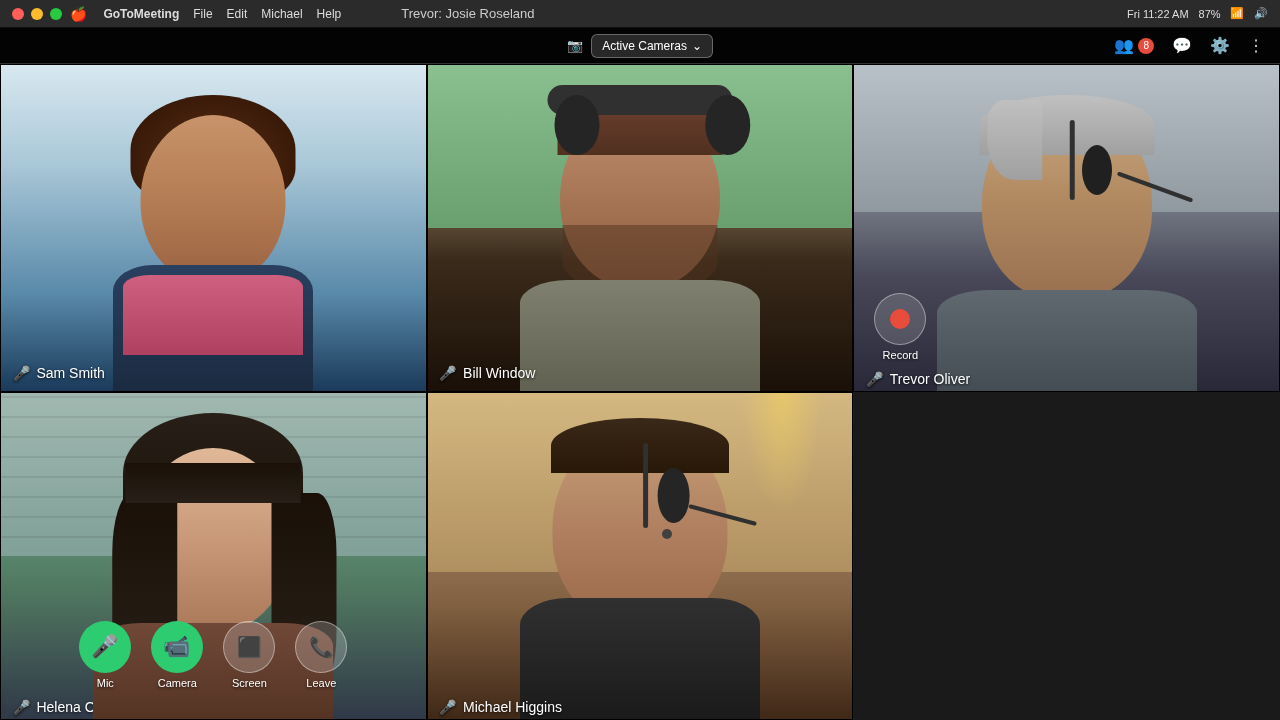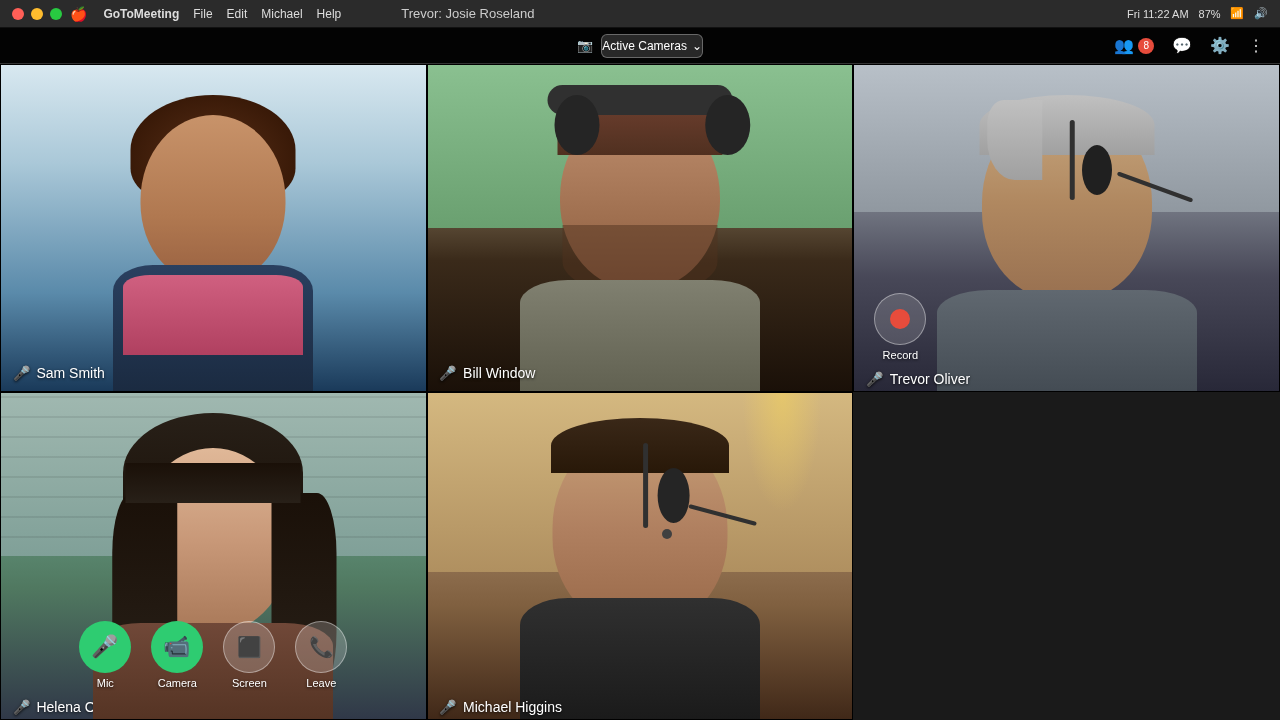--- a/index.html
+++ b/index.html
@@ -111,21 +111,21 @@
       height: 16px;
       font-size: 10px;
       display: flex;
       align-items: center;
       justify-content: center;
     }
     .active-cameras-btn {
       background: rgba(255,255,255,0.15);
       border: 1px solid rgba(255,255,255,0.3);
       border-radius: 6px;
-      padding: 4px 0;
+      padding: 4px 10px;
       color: #fff;
       font-size: 12px;
       display: flex;
       align-items: center;
       gap: 5px;
       cursor: pointer;
     }
 
     
     .video-grid {

